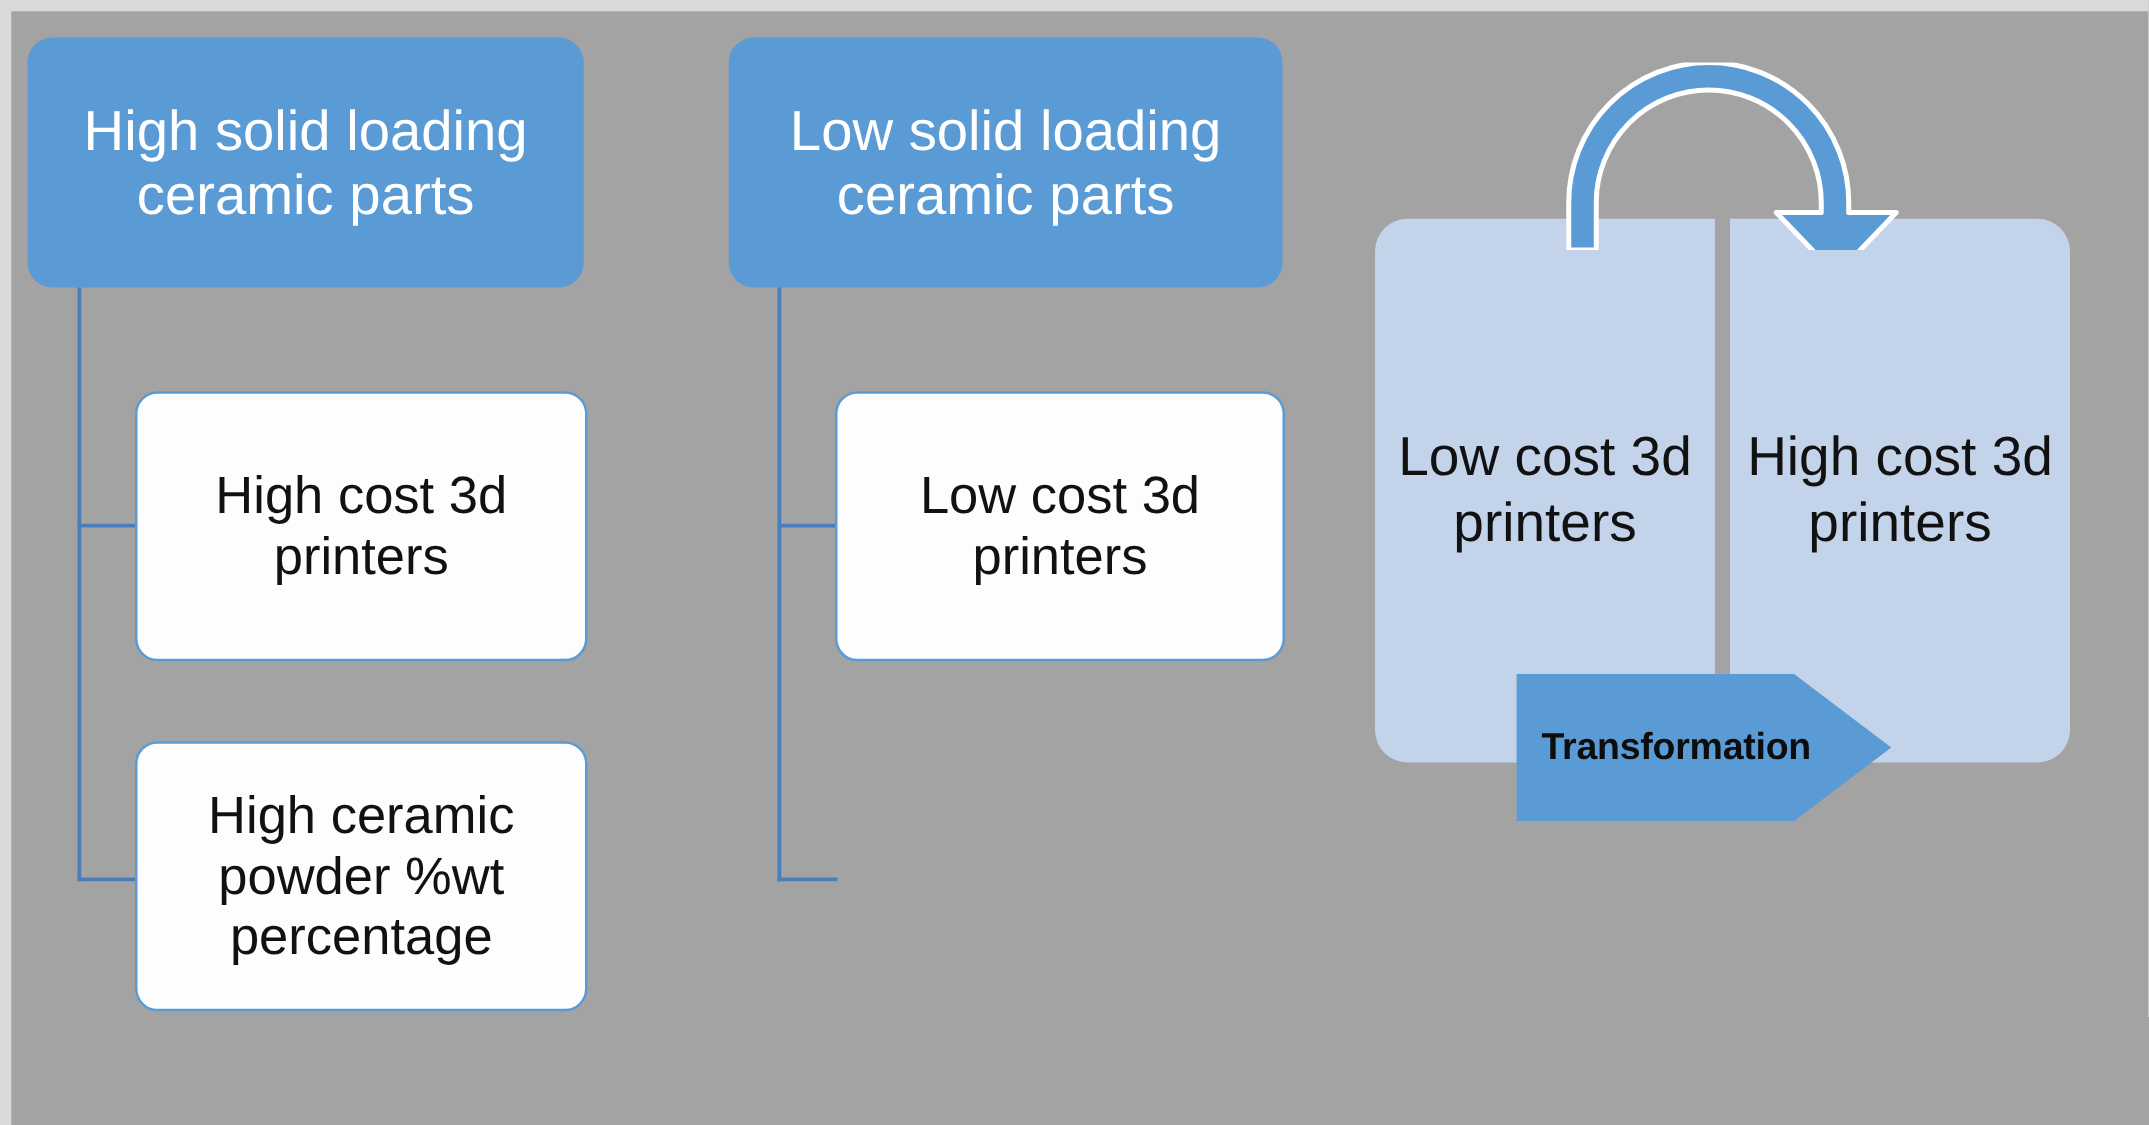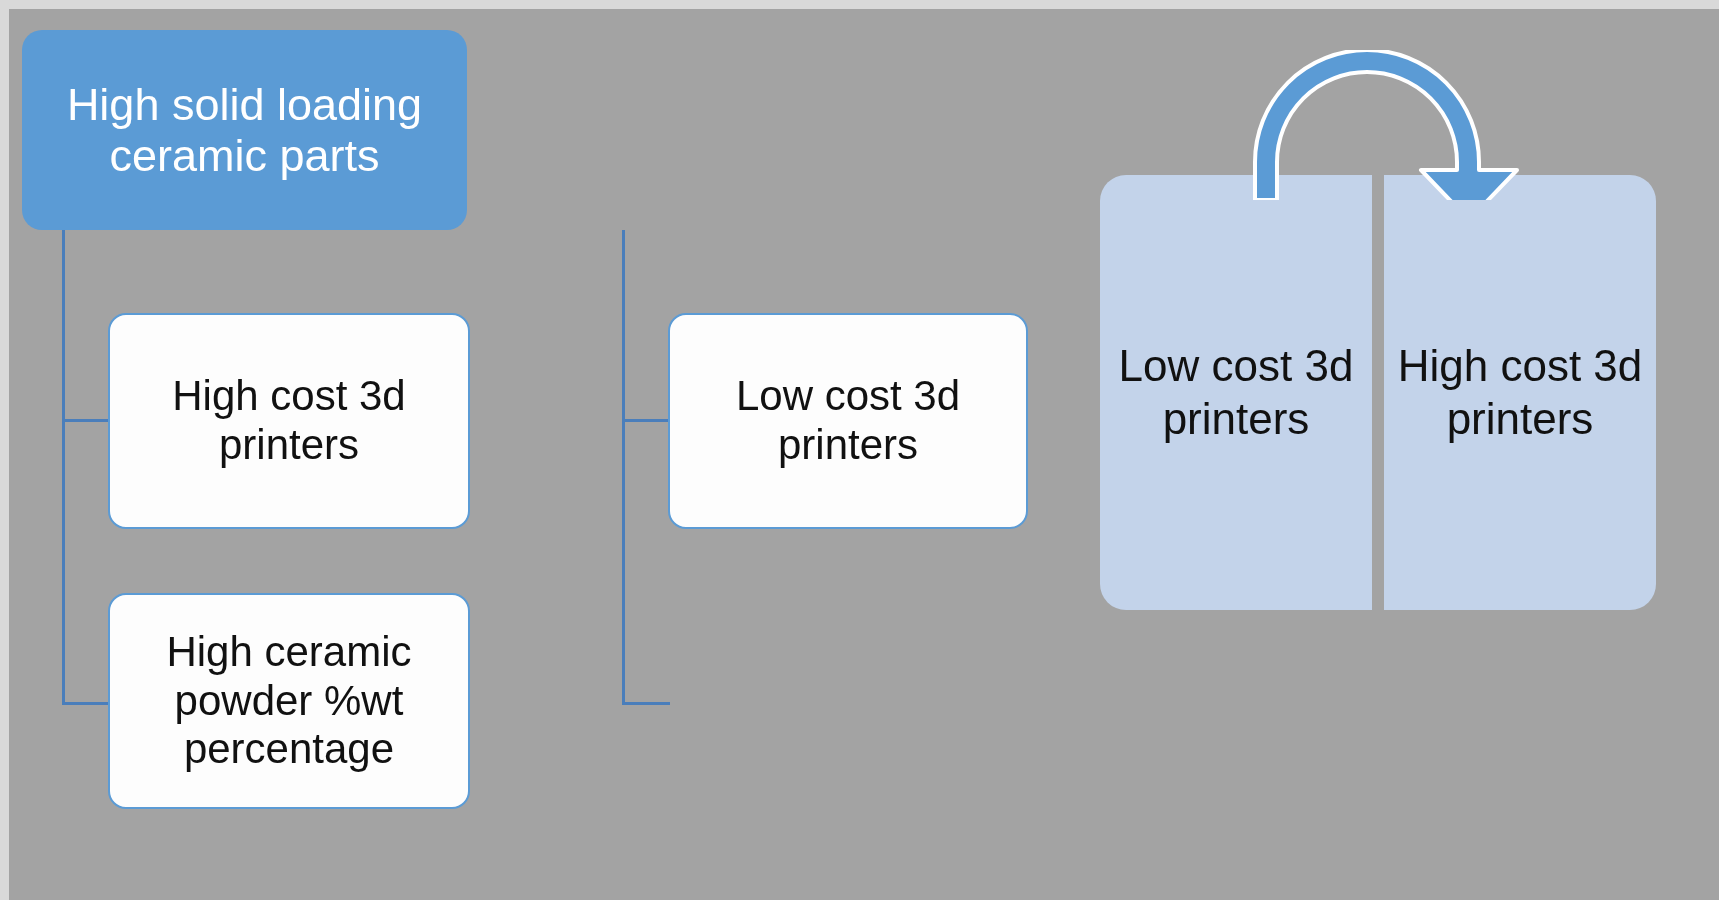--- a/index.html
+++ b/index.html
@@ -170,20 +170,21 @@
   <div class="header-box" id="header-box-1">High solid loading ceramic parts</div>
 
   <div class="conn-v" id="conn1-v"></div>
   <div class="conn-h" id="conn1-h1"></div>
   <div class="conn-h" id="conn1-h2"></div>
 
   <div class="leaf-box" id="leaf-1-a">High cost 3d printers</div>
 
   <div class="leaf-box" id="leaf-1-b">High ceramic powder %wt percentage</div>
 
+  <div class="header-box" id="header-box-2">Low solid loading ceramic parts</div>
 
   <div class="conn-v" id="conn2-v"></div>
   <div class="conn-h" id="conn2-h1"></div>
   <div class="conn-h" id="conn2-h2"></div>
 
   <div class="leaf-box" id="leaf-2-a">Low cost 3d printers</div>
 
 
   <div class="panel-box" id="panel-left">Low cost 3d printers</div>
 
@@ -197,14 +198,18 @@
              L 254 120
              L 292 120
              L 244 170
              L 196 120
              L 232 120
              L 232 112
              A 90 90 0 0 0 52 112
              L 52 150 Z" fill="#5b9bd5" stroke="#ffffff" stroke-width="4" stroke-linejoin="round"></path>
   </svg>
 
+  <div id="transformation-banner">
+    <div class="banner-shape"></div>
+    <div class="banner-label">Transformation</div>
+  </div>
 
 </div>
 
 </body></html>

